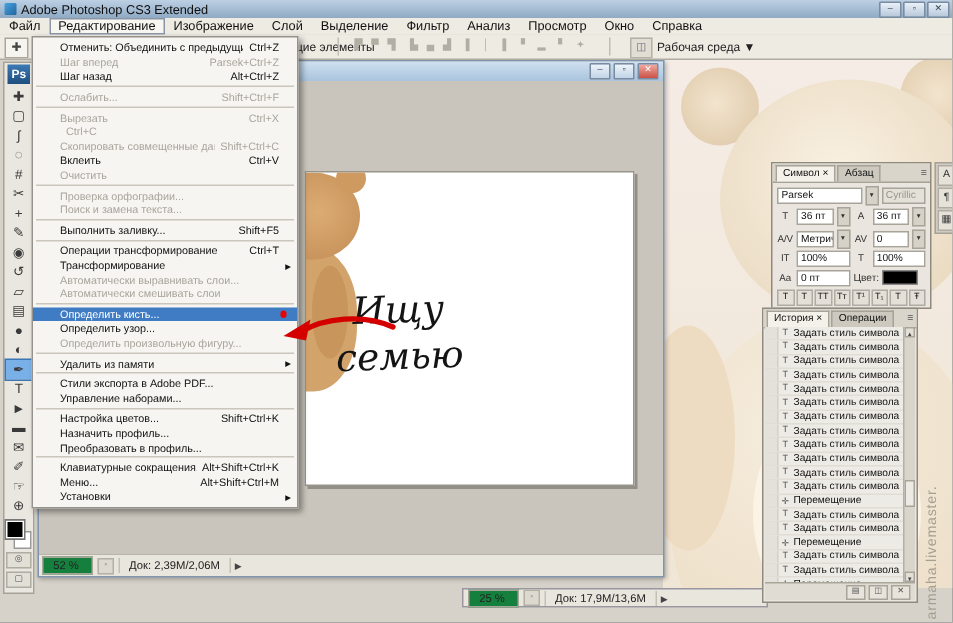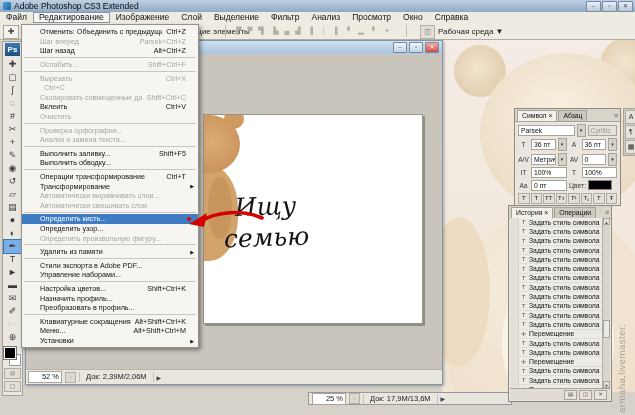--- a/index.html
+++ b/index.html
@@ -77,21 +77,21 @@
   .cb-head{left:-26px;top:0px;width:62px;height:58px;background:radial-gradient(circle at 55% 45%,#dcab74,#c08a52)}
   .cb-ear{left:20px;top:-6px;width:20px;height:20px;background:#cf9a60}
   .cb-body{left:-30px;top:50px;width:64px;height:96px;background:#d2a46c;border-radius:45%}
   .cb-arm{left:4px;top:62px;width:24px;height:62px;background:#c8955c}
   .canvas-text{position:absolute;left:2px;top:76px;width:120px;text-align:center;
     font-family:"DejaVu Serif",serif;font-style:italic;font-size:25px;line-height:31px;
     color:#141414;transform:rotate(-2deg)}
   .doc-statusbar{position:absolute;left:0;right:0;bottom:0;height:14px;background:#e9e6de;
     display:flex;align-items:center;gap:3px;padding-left:2px;font-size:7.5px;color:#222;
     border-top:1px solid #b8b4aa}
-  .sb-zoom{width:30px;height:10px;background:#ffffff;border:1px solid #a8a49a;text-align:right;
+  .sb-zoom{width:30px;height:10px;background:#15803d;border:1px solid #a8a49a;text-align:center;
     padding-right:2px;line-height:10px}
   .sb-ico{width:9px;height:9px;border:1px solid #b4b0a6;background:#ddd9d0;font-size:6px;
     line-height:8px;text-align:center;color:#777}
   .sb-doc{height:10px;line-height:10px;padding:0 6px;border-left:1px solid #c4c0b6;border-right:1px solid #c4c0b6}
   .sb-arrow{font-size:6px;color:#444}
   .bgdoc-statusbar{position:absolute;left:308px;top:392px;width:204px;height:13px;background:#e9e6de;
     border:1px solid #9a96a0;display:flex;align-items:center;gap:3px;padding-left:3px;
     font-size:7.5px;color:#222;z-index:6;box-sizing:border-box}
   
   .edit-menu{position:absolute;left:21px;top:24px;width:178px;background:#f6f5f1;
@@ -313,29 +313,26 @@
         <span class="mi-shortcut">Ctrl+V</span>
       </div>
       <div class="mi disabled">
         <span class="mi-label">Очистить</span>
       </div>
       <div class="mi-sep"></div>
       <div class="mi disabled">
         <span class="mi-label">Проверка орфографии...</span>
       </div>
       <div class="mi disabled">
-        <span class="mi-label">Анализ и замена текста...</span>
+        <span class="mi-label">Поиск и замена текста...</span>
       </div>
       <div class="mi-sep"></div>
       <div class="mi">
         <span class="mi-label">Выполнить заливку...</span>
         <span class="mi-shortcut">Shift+F5</span>
-      </div>
-      <div class="mi">
-        <span class="mi-label">Выполнить обводку...</span>
       </div>
       <div class="mi-sep"></div>
       <div class="mi">
         <span class="mi-label">Операции трансформирование</span>
         <span class="mi-shortcut">Ctrl+T</span>
       </div>
       <div class="mi">
         <span class="mi-label">Трансформирование</span>
         <span class="mi-sub">▶</span>
       </div>

